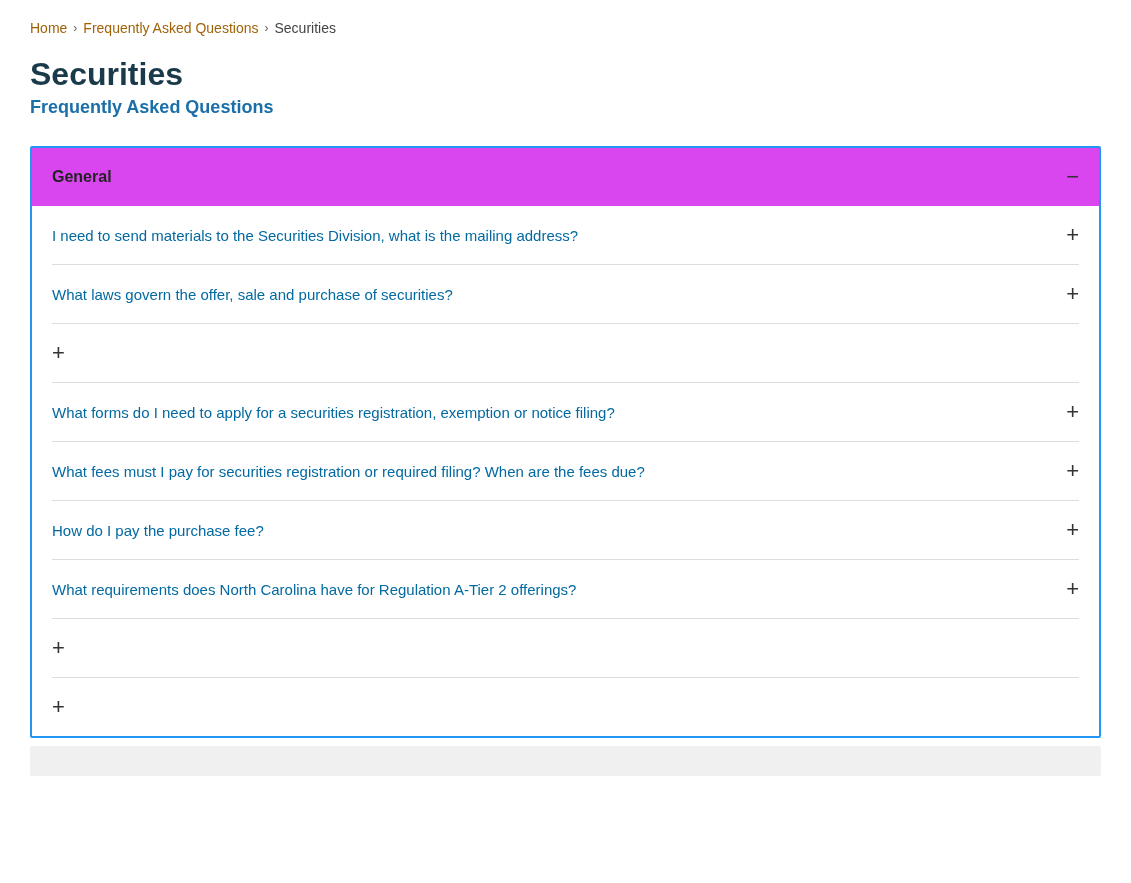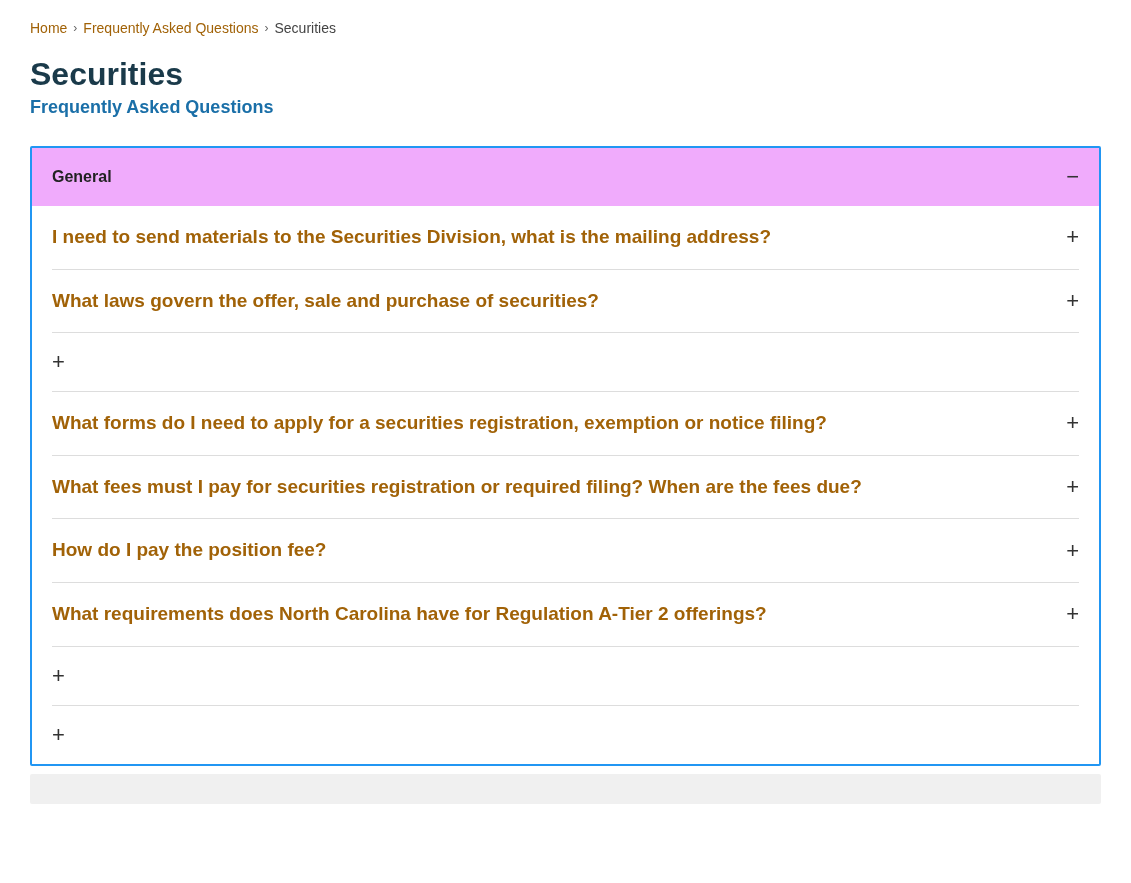--- a/index.html
+++ b/index.html
@@ -58,21 +58,21 @@
       border: 2px solid #2196f3;
       border-radius: 2px;
       margin-bottom: 8px;
     }
 
     .section-header {
       display: flex;
       justify-content: space-between;
       align-items: center;
       padding: 18px 20px;
-      background: #f0abfc;
+      background: #d946ef;
       cursor: pointer;
       font-size: 16px;
       font-weight: 600;
       color: #222;
     }
 
     .section-header .toggle-icon {
       font-size: 22px;
       font-weight: 300;
       color: #333;
@@ -90,23 +90,23 @@
       padding: 18px 0;
       border-bottom: 1px solid #ddd;
       cursor: pointer;
     }
 
     .faq-item:last-child {
       border-bottom: none;
     }
 
     .faq-question {
-      font-size: 19px;
-      font-weight: 700;
-      color: #a16207;
+      font-size: 15px;
+      font-weight: 400;
+      color: #0369a1;
       flex: 1;
       padding-right: 20px;
       line-height: 1.4;
     }
 
     .faq-toggle {
       font-size: 22px;
       font-weight: 300;
       color: #333;
       flex-shrink: 0;
@@ -160,21 +160,21 @@
       <span class="faq-question">What forms do I need to apply for a securities registration, exemption or notice filing?</span>
       <span class="faq-toggle">+</span>
     </div>
 
     <div class="faq-item">
       <span class="faq-question">What fees must I pay for securities registration or required filing? When are the fees due?</span>
       <span class="faq-toggle">+</span>
     </div>
 
     <div class="faq-item">
-      <span class="faq-question">How do I pay the position fee?</span>
+      <span class="faq-question">How do I pay the purchase fee?</span>
       <span class="faq-toggle">+</span>
     </div>
 
     <div class="faq-item">
       <span class="faq-question">What requirements does North Carolina have for Regulation A-Tier 2 offerings?</span>
       <span class="faq-toggle">+</span>
     </div>
 
     <div class="faq-item">
       <span class="faq-toggle">+</span>

